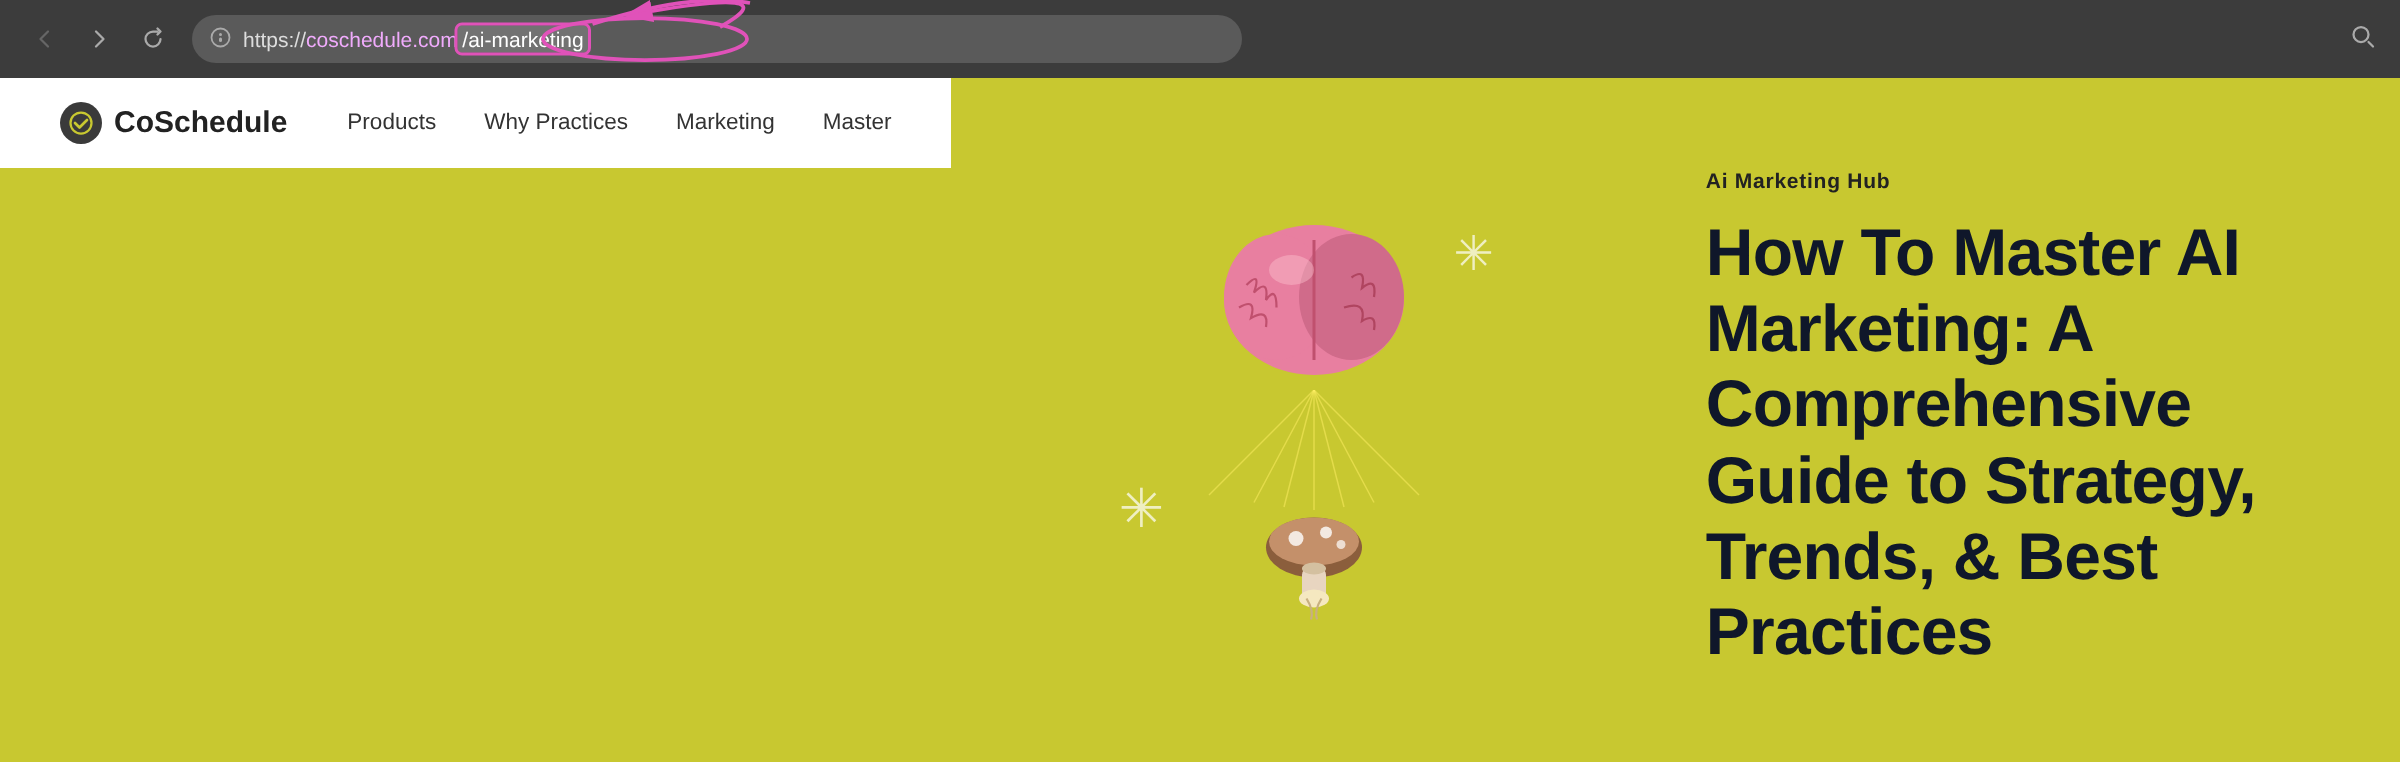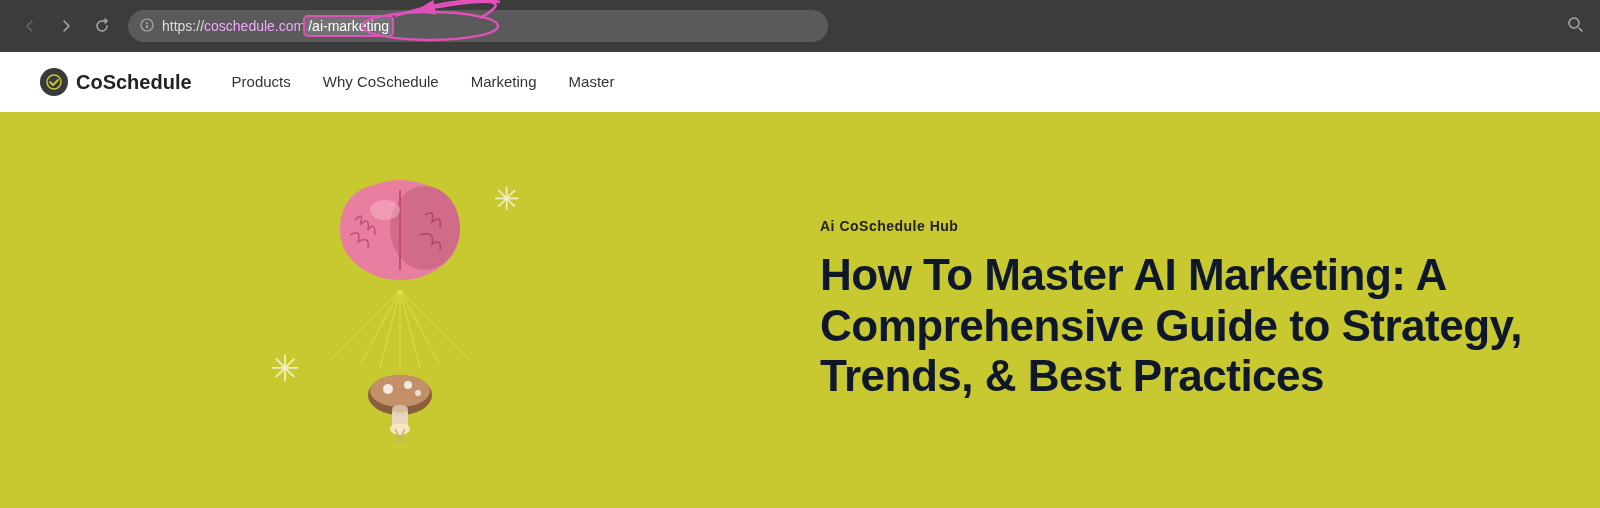--- a/index.html
+++ b/index.html
@@ -62,21 +62,21 @@
       border-radius: 3px;
       padding: 1px 3px;
       outline: 2px solid #e052b9;
     }
 
     
     .website-content {
       height: calc(508px - 52px);
       background: #c8c830;
       display: flex;
-      flex-direction: column;
+      flex-direction: row;
     }
 
     
     .site-nav {
       background: #fff;
       height: 60px;
       display: flex;
       align-items: center;
       padding: 0 40px;
       gap: 40px;
@@ -265,21 +265,21 @@
         </svg>
       </div>
       <span>CoSchedule</span>
     </a>
 
     <ul class="nav-links">
       <li>
         <a>Products</a>
       </li>
       <li>
-        <a>Why CoSchedule</a>
+        <a>Why Practices</a>
       </li>
       <li>
         <a>Marketing</a>
       </li>
       <li>
         <a>Master</a>
       </li>
     </ul>
   </nav>
 
@@ -334,18 +334,18 @@
 
           <ellipse cx="40" cy="64" rx="10" ry="6" fill="#f5e8c0"></ellipse>
           <path d="M 35 64 Q 40 72 38 78" stroke="#c8b080" stroke-width="1.5" fill="none"></path>
           <path d="M 45 64 Q 40 72 42 78" stroke="#c8b080" stroke-width="1.5" fill="none"></path>
         </svg>
 
       </div>
     </div>
 
     <div class="hero-text">
-      <p class="hero-eyebrow">Ai CoSchedule Hub</p>
+      <p class="hero-eyebrow">Ai Marketing Hub</p>
       <h1 class="hero-title">How To Master AI Marketing: A Comprehensive Guide to Strategy, Trends, &amp; Best Practices</h1>
     </div>
 
   </div>
 </div>
 
 </body></html>

